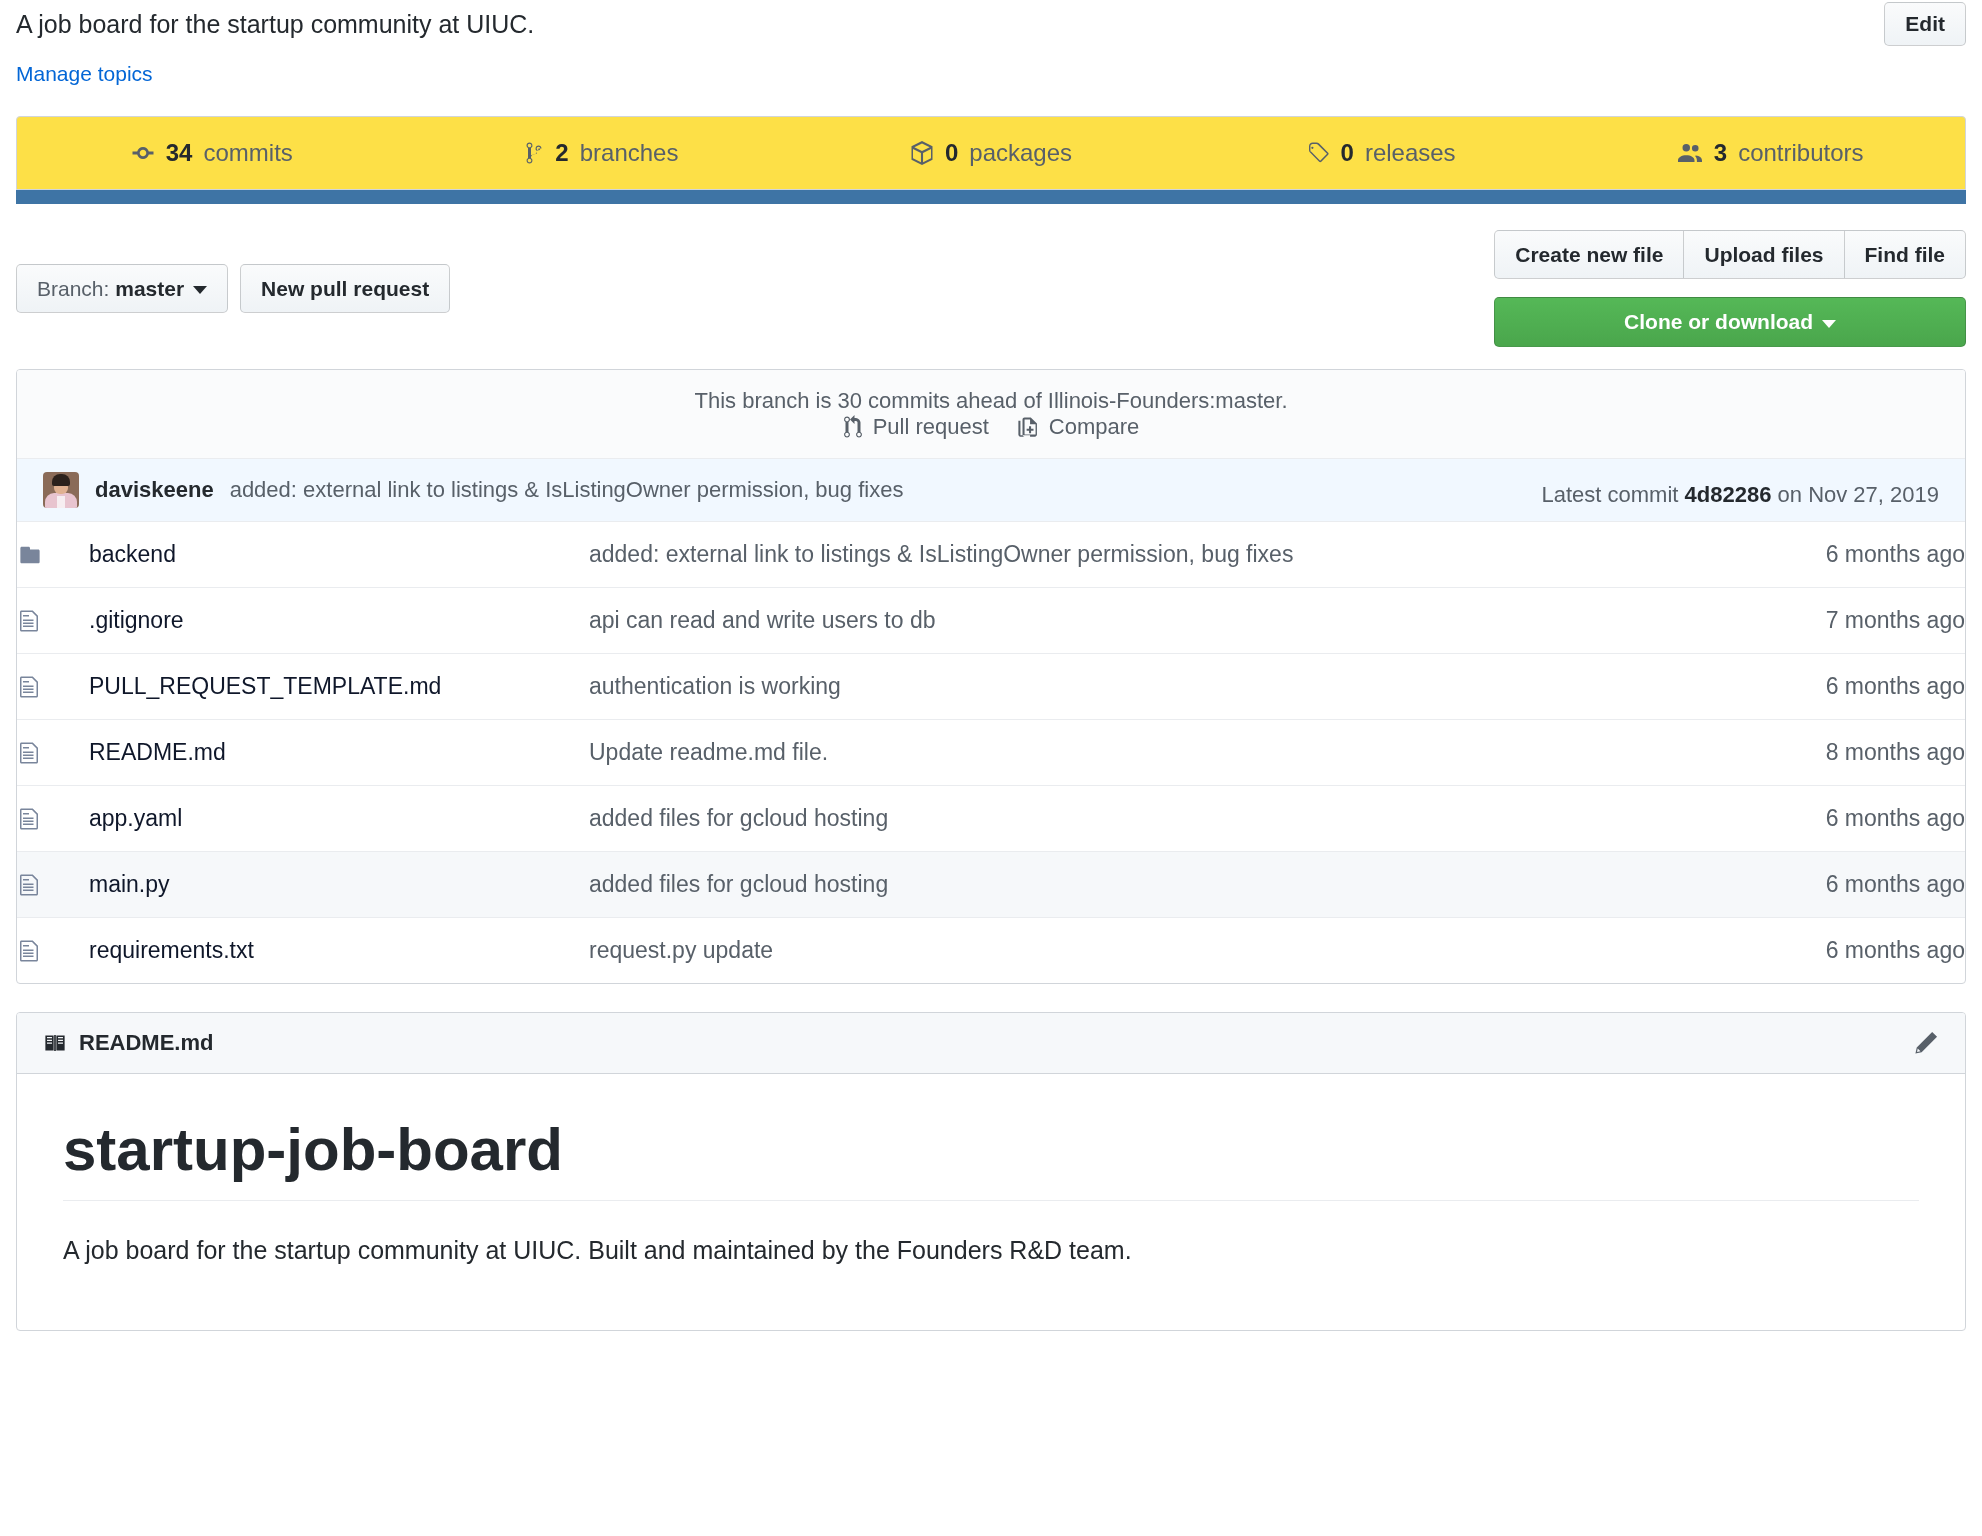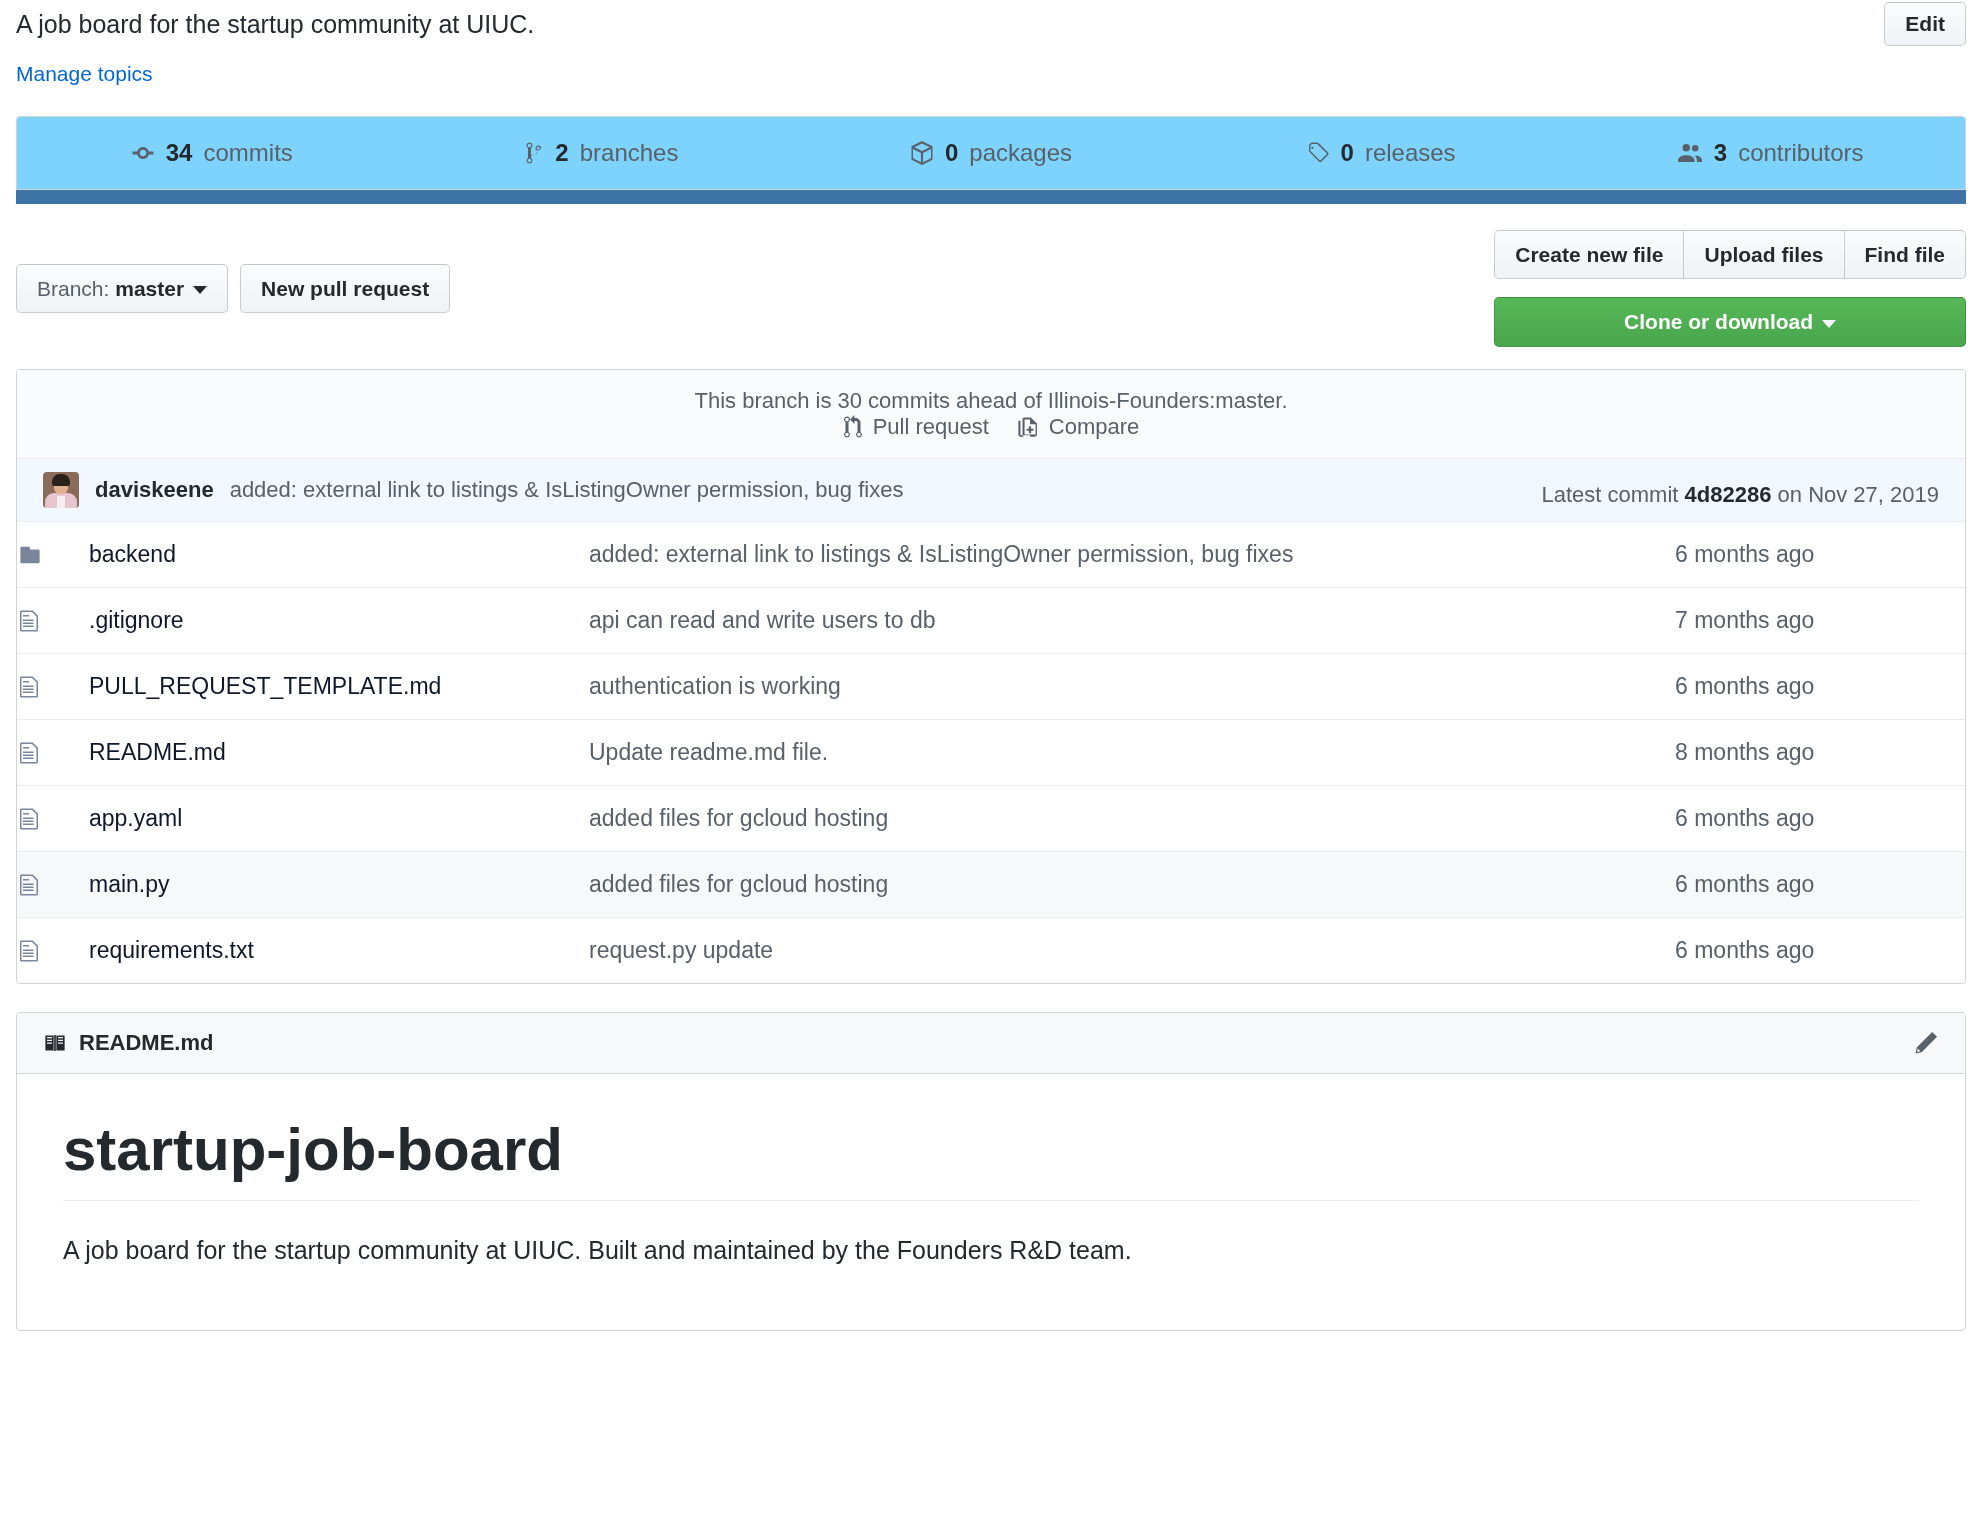--- a/index.html
+++ b/index.html
@@ -29,21 +29,21 @@
   .manage-topics {
     display: inline-block; margin-top: 16px;
     font-size: 21px; color: #0366d6; text-decoration: none; cursor: pointer;
   }
 
   
   .overall-summary {
     margin-top: 30px;
     border: 1px solid #d1d5da;
     border-radius: 4px 4px 0 0;
-    background: #7dd3fc;
+    background: #fde047;
   }
   .numbers-row { display: flex; }
   .num-item {
     flex: 1 1 0; text-align: center;
     padding: 22px 0;
     font-size: 24px; color: #586069;
     display: flex; align-items: center; justify-content: center; gap: 11px;
     cursor: pointer;
   }
   .num-item .n { font-weight: bold; color: #24292e; }
@@ -113,21 +113,21 @@
   .commit-right .sha { font-weight: bold; color: #24292e; font-family: "Liberation Sans", sans-serif; cursor: pointer; }
 
   table.files { width: 100%; border-collapse: collapse; table-layout: fixed; }
   table.files tr { border-top: 1px solid #eaecef; }
   table.files tr:first-child { border-top: none; }
   table.files tr.hovered { background: #f6f8fa; }
   table.files td { padding: 19px 0; font-size: 23px; vertical-align: middle; }
   td.icon-cell { width: 72px; padding-left: 26px; }
   td.name-cell { width: 500px; }
   td.msg-cell { color: #586069; }
-  td.age-cell { text-align: left; color: #586069; padding-right: 26px; width: 290px; }
+  td.age-cell { text-align: right; color: #586069; padding-right: 26px; width: 290px; }
   .fname { color: #0f172a; text-decoration: none; cursor: pointer; }
   td.icon-cell svg { display: block; }
 
   
   .readme-box { margin-top: 28px; border: 1px solid #d1d5da; border-radius: 4px; }
   .readme-head {
     display: flex; align-items: center; justify-content: space-between;
     background: #f6f8fa; border-bottom: 1px solid #d1d5da;
     padding: 17px 26px; border-radius: 3px 3px 0 0;
   }

